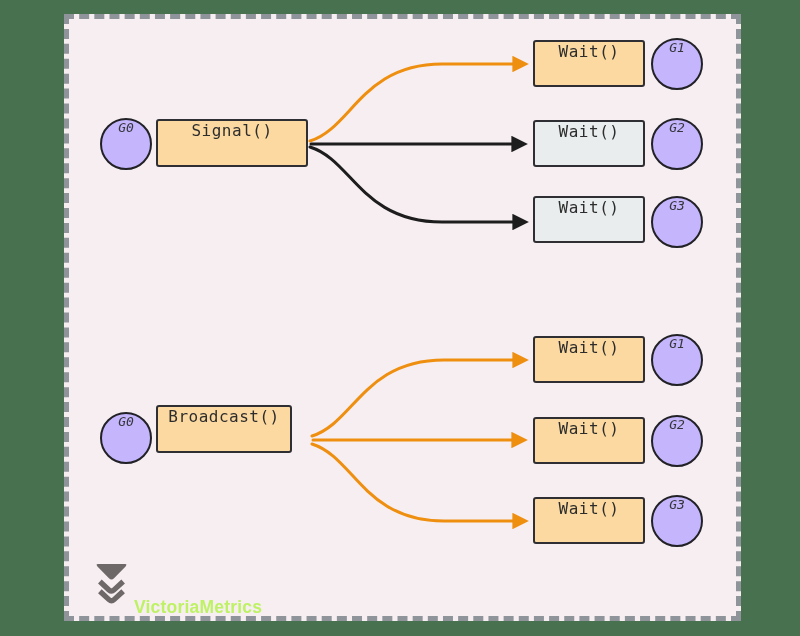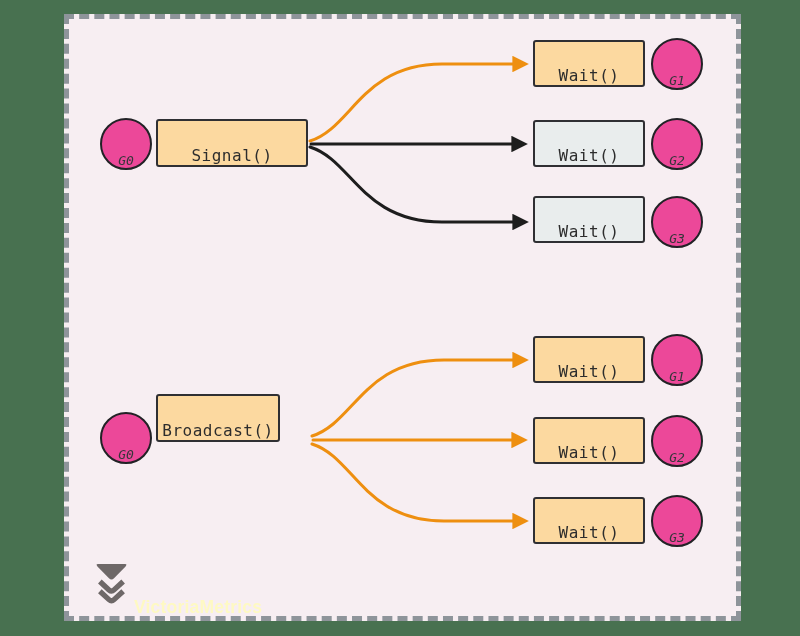--- a/index.html
+++ b/index.html
@@ -10,39 +10,39 @@
     position:relative;overflow:hidden;
   }
   .stage{position:absolute;left:0;top:0;width:800px;height:636px;}
   .card{
     position:absolute;left:64px;top:14px;width:667px;height:597px;
     background:#f7eef2;
     border:5px dashed #8e949a;
     box-sizing:content-box;
   }
   .arrow-layer{position:absolute;left:0;top:0;width:800px;height:636px;pointer-events:none;}
-  .node{position:absolute;display:flex;align-items:flex-end;justify-content:center;box-sizing:border-box;}
+  .node{position:absolute;display:flex;align-items:flex-start;justify-content:center;box-sizing:border-box;}
   .rect{
     border:2.5px solid #2f2f33;border-radius:3px;
     font-size:16px;color:#2d2d2d;letter-spacing:0.5px;
   }
   .fill-orange{background:#fcd9a0;}
   .fill-gray{background:#e9eded;}
   .circle{
     border:2.5px solid #222226;border-radius:50%;
-    background:#ec4899;
+    background:#c4b5fd;
     font-size:13px;color:#36363a;font-style:oblique 8deg;
   }
   .logo{
     position:absolute;left:95px;top:549px;
     display:flex;align-items:center;gap:6px;
   }
   .logo-text{
     font-family:"Liberation Sans","DejaVu Sans",sans-serif;
-    font-weight:bold;font-size:17.5px;color:#fef9c3;letter-spacing:0.2px;margin-top:48px;
+    font-weight:bold;font-size:17.5px;color:#bef264;letter-spacing:0.2px;margin-top:48px;
   }
 </style>
 </head>
 <body>
 
 <div class="stage">
 
   <div class="card"></div>
 
   <svg class="arrow-layer" width="800" height="636" viewBox="0 0 800 636">
@@ -90,21 +90,21 @@
     <span>Wait()</span>
   </div>
   <div class="node circle" style="left:651px;top:196px;width:52px;height:52px;">
     <span>G3</span>
   </div>
 
   <div class="node circle" style="left:100px;top:412px;width:52px;height:52px;">
     <span>G0</span>
   </div>
 
-  <div class="node rect fill-orange" style="left:156px;top:394px;width:124px;height:48px;">
+  <div class="node rect fill-orange" style="left:156px;top:405px;width:136px;height:48px;">
     <span>Broadcast()</span>
   </div>
 
   <div class="node rect fill-orange" style="left:533px;top:336px;width:112px;height:47px;">
     <span>Wait()</span>
   </div>
   <div class="node circle" style="left:651px;top:334px;width:52px;height:52px;">
     <span>G1</span>
   </div>
 

